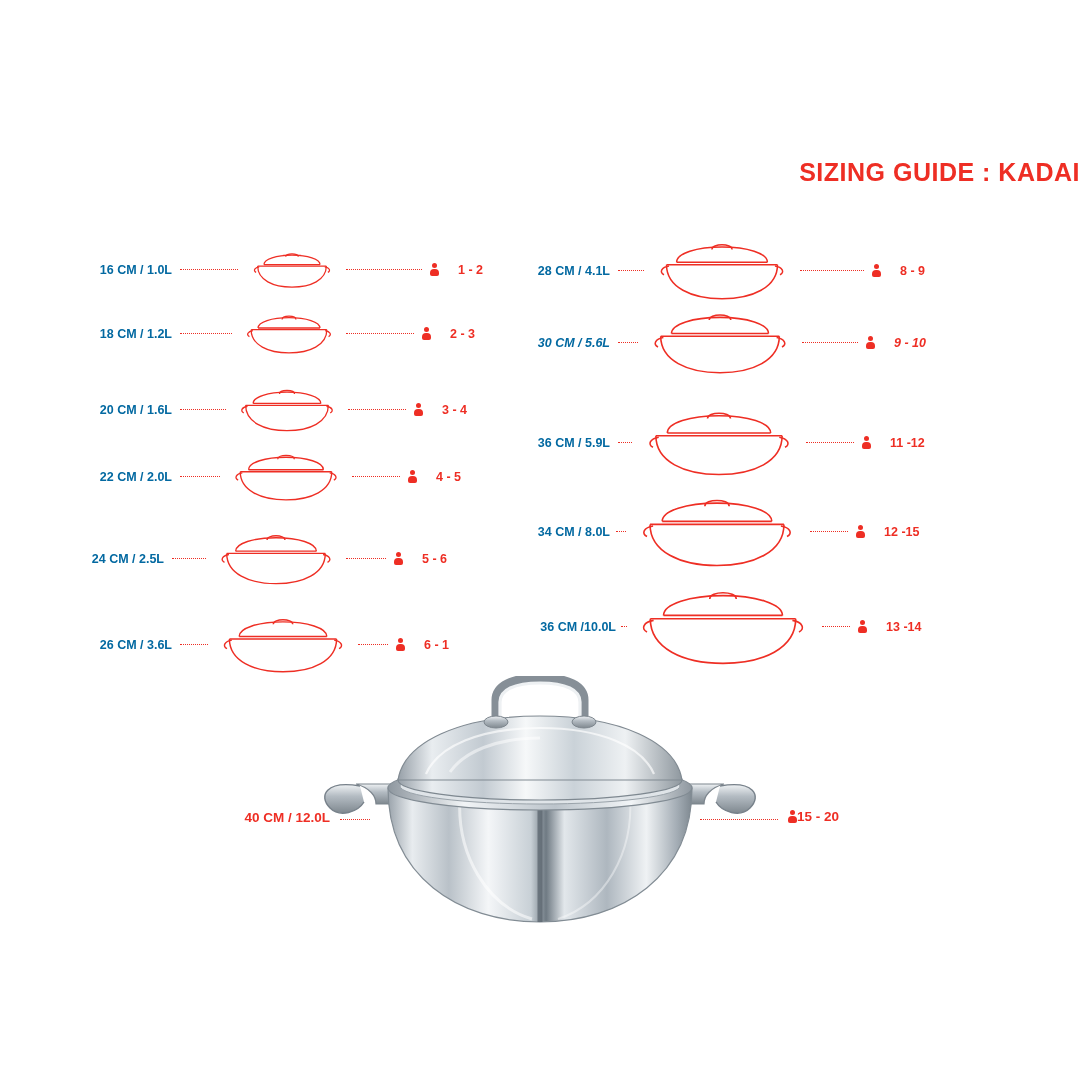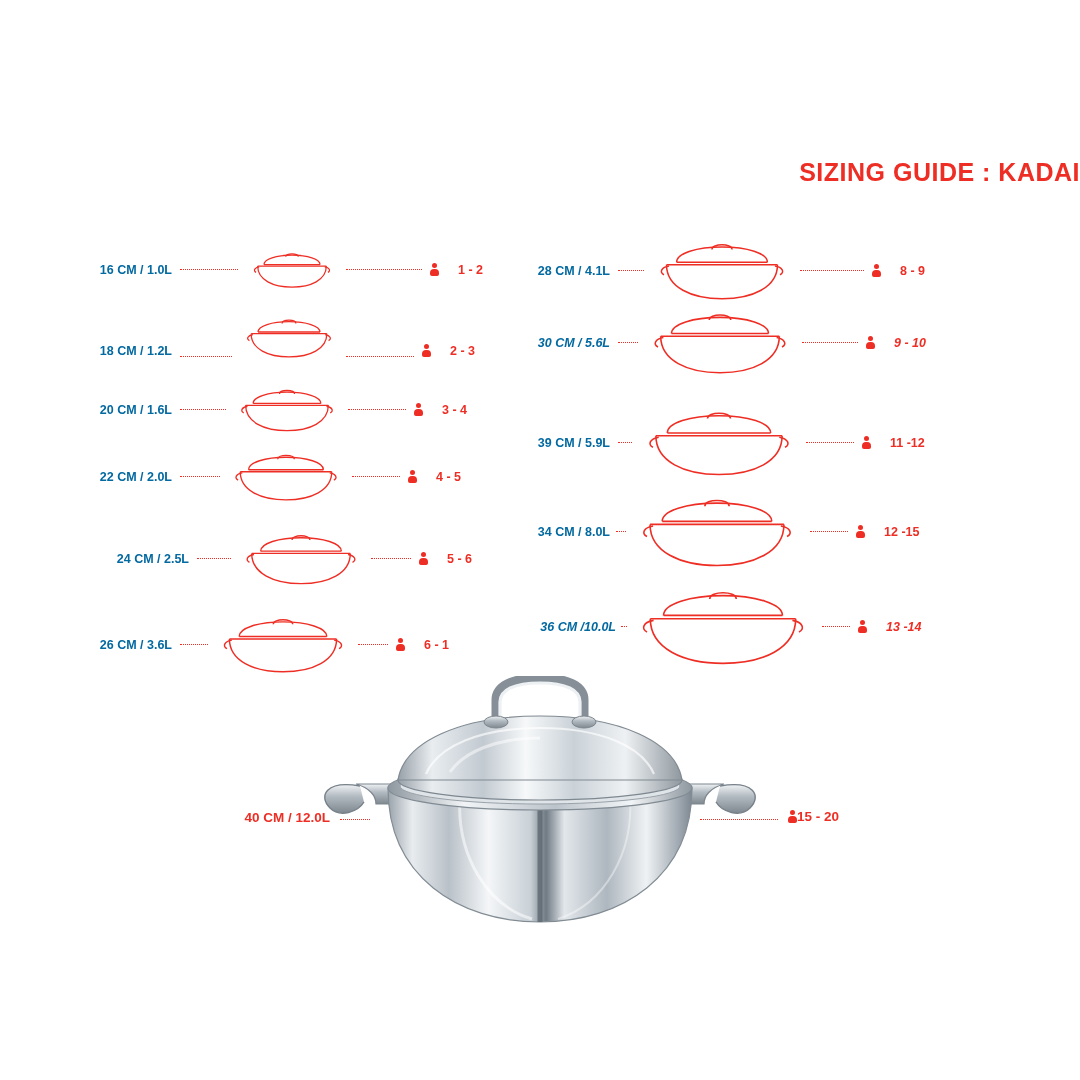--- a/index.html
+++ b/index.html
@@ -171,21 +171,21 @@
         <path d="M92 19 C98 20 100 24 96 26"></path>
       </svg>
     </div>
     <div class="dots" style="width:76px; margin:0 8px;"></div>
     <div class="serves">
       <span class="person-icon"></span>
       <span>1 - 2</span>
     </div>
   </div>
 
-  <div class="row" style="left:62px; top:310px; width:440px; height:48px;align-items:flex-end;">
+  <div class="row" style="left:62px; top:310px; width:440px; height:48px;">
     <div class="size-label" style="width:110px;">18 CM / 1.2L</div>
     <div class="dots" style="width:52px; margin:0 8px;"></div>
     <div class="kadai-wrap" style="width:98px;">
       <svg width="86" height="40" viewBox="0 0 100 46" fill="none" stroke="#ee2e24" stroke-width="1.5">
         <path d="M6 18 C6 36 26 45 50 45 C74 45 94 36 94 18"></path>
         <path d="M6 18 L94 18"></path>
         <path d="M14 16 C14 9 30 4 50 4 C70 4 86 9 86 16"></path>
         <path d="M14 16 L86 16"></path>
         <path d="M42 6 C42 1 58 1 58 6"></path>
         <path d="M8 19 C2 20 0 24 4 26"></path>
@@ -234,21 +234,21 @@
         <path d="M92 19 C98 20 100 24 96 26"></path>
       </svg>
     </div>
     <div class="dots" style="width:48px; margin:0 8px;"></div>
     <div class="serves">
       <span class="person-icon"></span>
       <span>4 - 5</span>
     </div>
   </div>
 
-  <div class="row" style="left:79px; top:528px; width:440px; height:62px;">
+  <div class="row" style="left:54px; top:528px; width:440px; height:62px;">
     <div class="size-label" style="width:110px;">24 CM / 2.5L</div>
     <div class="dots" style="width:34px; margin:0 8px;"></div>
     <div class="kadai-wrap" style="width:124px;">
       <svg width="112" height="52" viewBox="0 0 100 46" fill="none" stroke="#ee2e24" stroke-width="1.25">
         <path d="M6 18 C6 36 26 45 50 45 C74 45 94 36 94 18"></path>
         <path d="M6 18 L94 18"></path>
         <path d="M14 16 C14 9 30 4 50 4 C70 4 86 9 86 16"></path>
         <path d="M14 16 L86 16"></path>
         <path d="M42 6 C42 1 58 1 58 6"></path>
         <path d="M8 19 C2 20 0 24 4 26"></path>
@@ -319,21 +319,21 @@
       </svg>
     </div>
     <div class="dots" style="width:56px; margin:0 8px;"></div>
     <div class="serves">
       <span class="person-icon"></span>
       <span>9 - 10</span>
     </div>
   </div>
 
   <div class="row" style="left:498px; top:404px; width:480px; height:78px;">
-    <div class="size-label" style="width:112px;">39 CM / 5.9L</div>
+    <div class="size-label" style="width:112px;">36 CM / 5.9L</div>
     <div class="dots" style="width:14px; margin:0 8px;"></div>
     <div class="kadai-wrap" style="width:158px;">
       <svg width="146" height="66" viewBox="0 0 100 46" fill="none" stroke="#ee2e24" stroke-width="1.1">
         <path d="M6 18 C6 36 26 45 50 45 C74 45 94 36 94 18"></path>
         <path d="M6 18 L94 18"></path>
         <path d="M14 16 C14 9 30 4 50 4 C70 4 86 9 86 16"></path>
         <path d="M14 16 L86 16"></path>
         <path d="M42 6 C42 1 58 1 58 6"></path>
         <path d="M8 19 C2 20 0 24 4 26"></path>
         <path d="M92 19 C98 20 100 24 96 26"></path>
@@ -360,21 +360,21 @@
         <path d="M92 19 C98 20 100 24 96 26"></path>
       </svg>
     </div>
     <div class="dots" style="width:38px; margin:0 8px;"></div>
     <div class="serves">
       <span class="person-icon"></span>
       <span>12 -15</span>
     </div>
   </div>
 
-  <div class="row" style="left:498px; top:582px; width:480px; height:90px;font-style:italic;">
+  <div class="row" style="left:498px; top:582px; width:480px; height:90px;">
     <div class="size-label" style="width:118px;">36 CM /10.0L</div>
     <div class="dots" style="width:6px; margin:0 5px;"></div>
     <div class="kadai-wrap" style="width:182px;">
       <svg width="172" height="76" viewBox="0 0 100 46" fill="none" stroke="#ee2e24" stroke-width="1">
         <path d="M6 18 C6 36 26 45 50 45 C74 45 94 36 94 18"></path>
         <path d="M6 18 L94 18"></path>
         <path d="M14 16 C14 9 30 4 50 4 C70 4 86 9 86 16"></path>
         <path d="M14 16 L86 16"></path>
         <path d="M42 6 C42 1 58 1 58 6"></path>
         <path d="M8 19 C2 20 0 24 4 26"></path>

